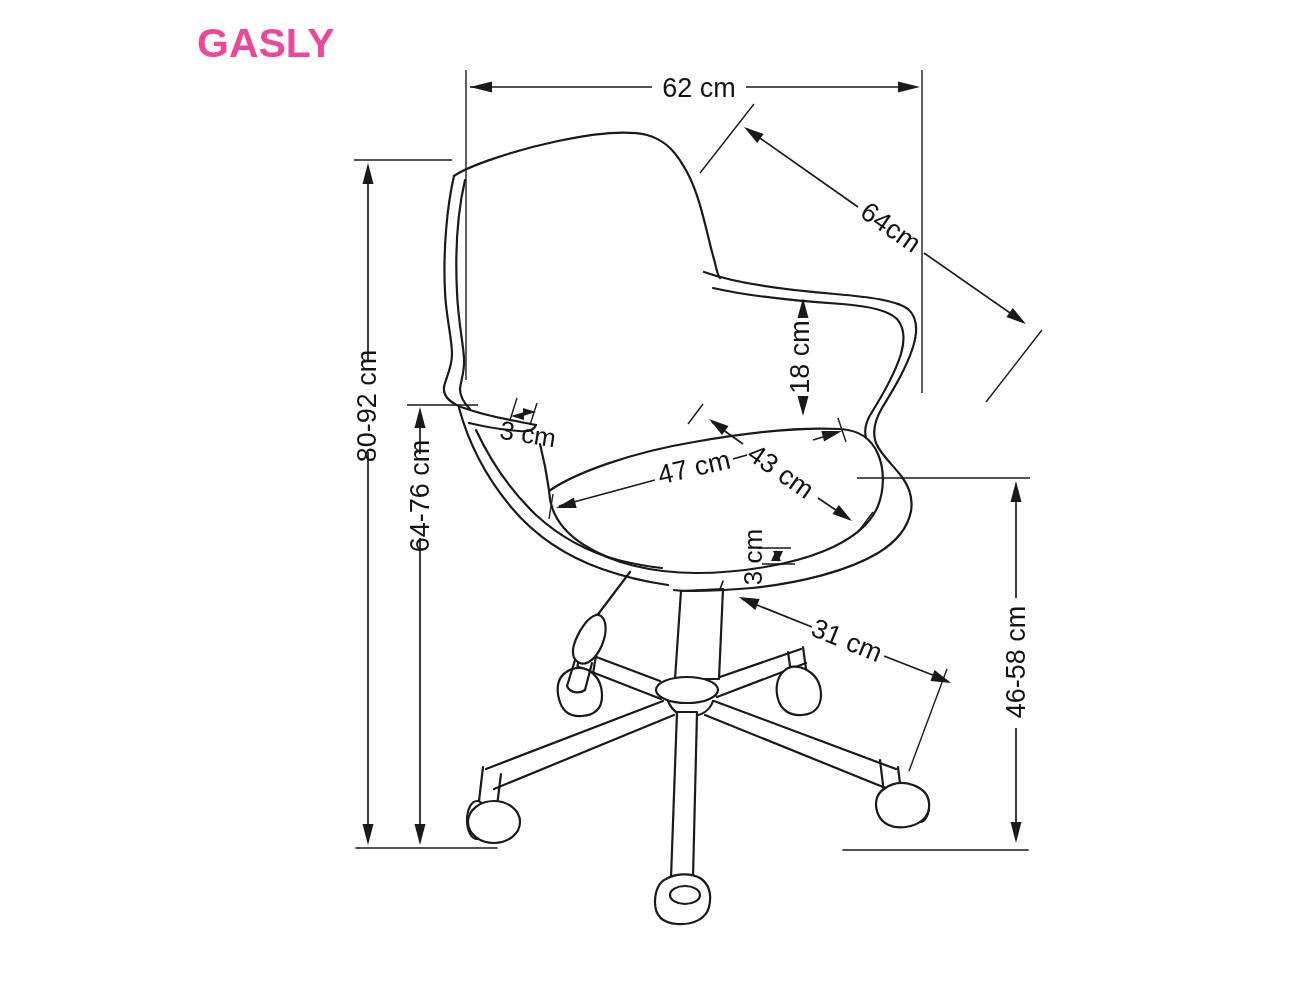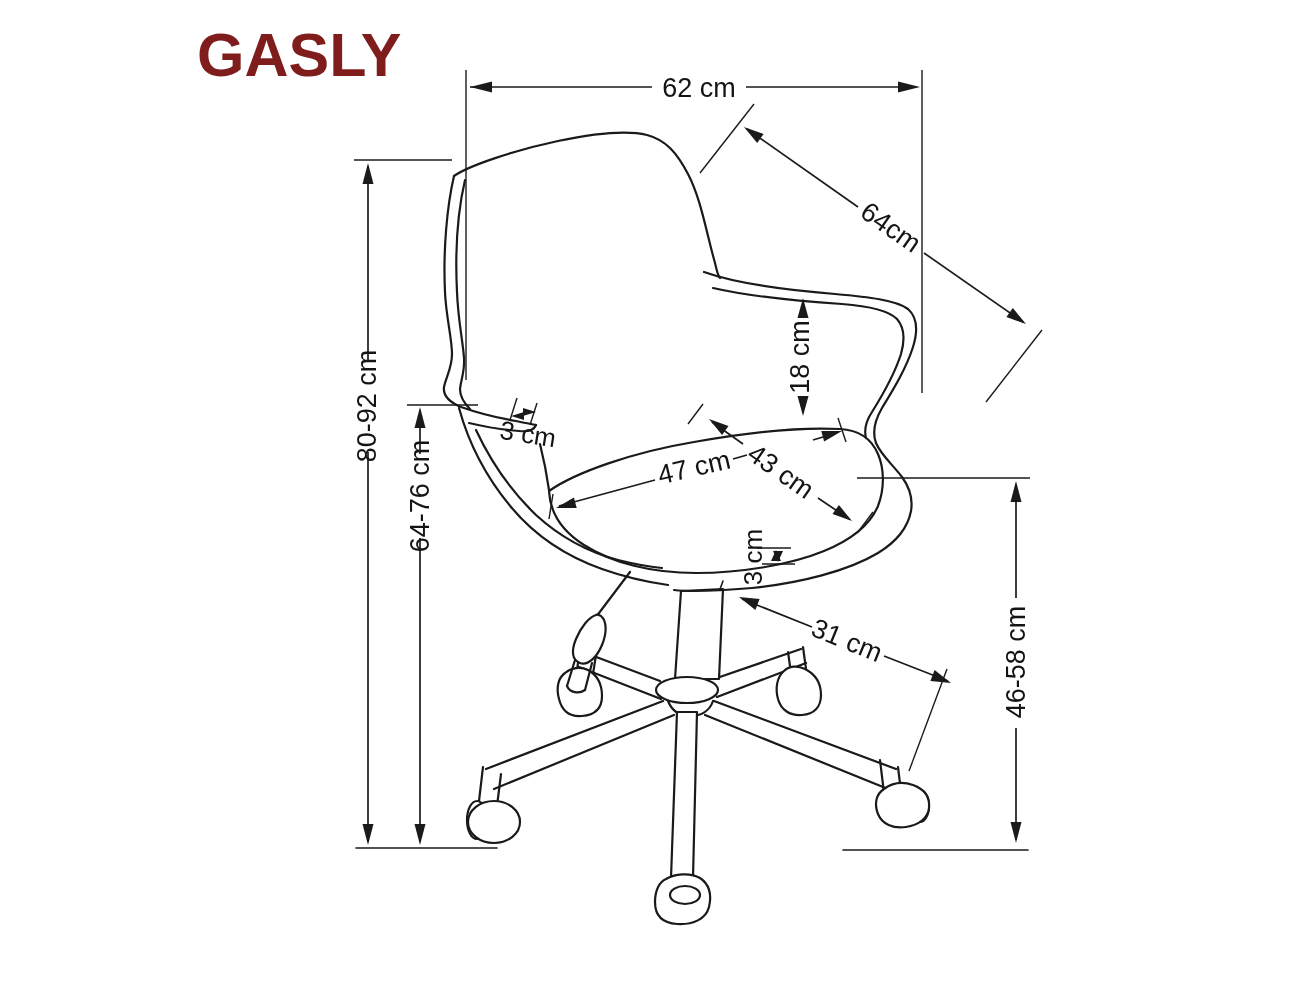--- a/index.html
+++ b/index.html
@@ -6,24 +6,24 @@
   .canvas{
     position:relative;
     width:1308px;height:981px;
     background:#ffffff;
     overflow:hidden;
     font-family:"Liberation Sans", sans-serif;
   }
   .product-title{
     position:absolute;
     left:197px;top:20px;
-    font-size:61px;
+    font-size:41px;
     font-weight:900;
     letter-spacing:0px;
-    color:#7f1d1d;
+    color:#ec4899;
     font-family:"Liberation Sans", sans-serif;
   }
   svg text{
     font-family:"Liberation Sans", sans-serif;
     fill:#141414;
     font-size:27px;
   }
   svg .small-label{font-size:26px;}
   .art{stroke:#1a1a1a;stroke-width:2.2;fill:none;stroke-linecap:round;stroke-linejoin:round;}
   .art-thin{stroke:#1a1a1a;stroke-width:1.6;fill:none;stroke-linecap:round;}

